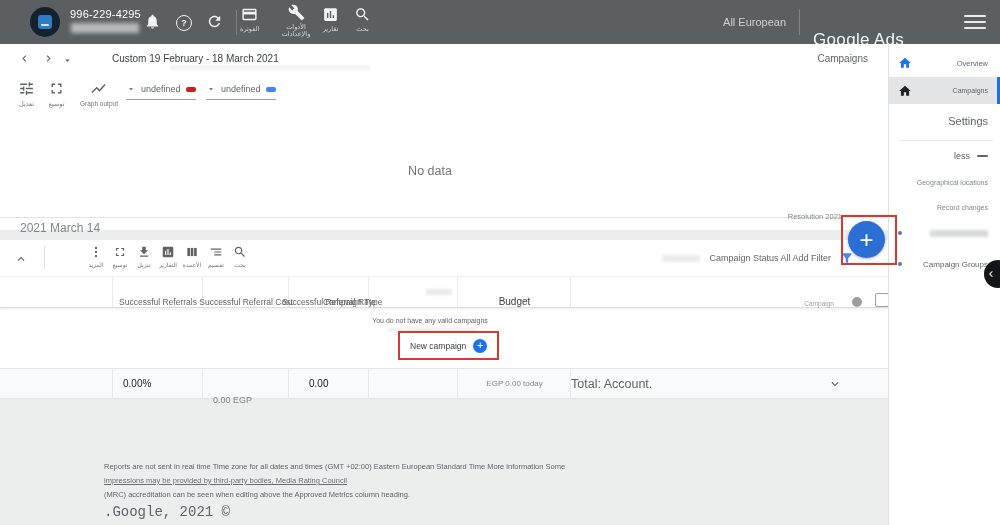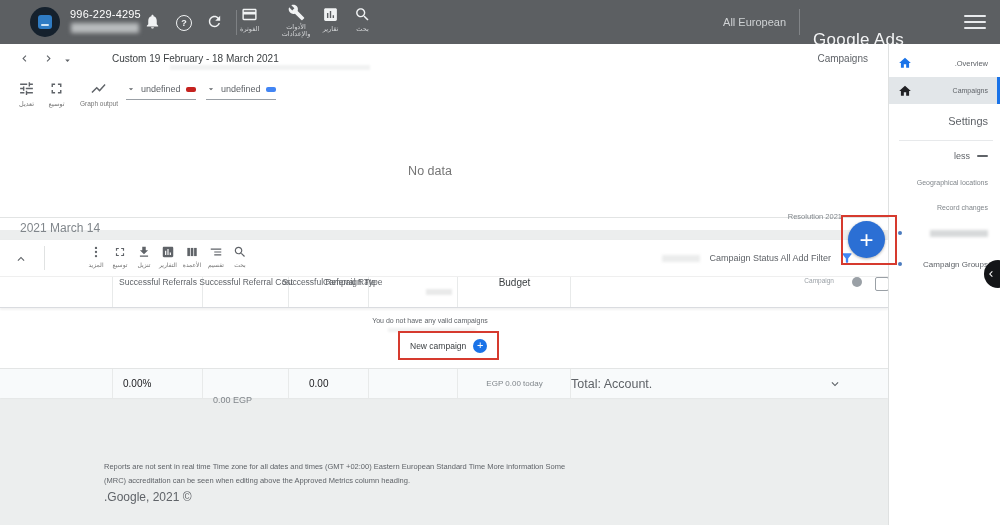--- a/index.html
+++ b/index.html
@@ -57,21 +57,21 @@
   .tablecard{left:0;top:240px;width:888px;height:157px;background:#fff;box-shadow:0 1px 2px rgba(0,0,0,.08);}
   .t-collapse{position:absolute;left:14px;top:12px;color:#5f6368;cursor:pointer;}
   .t-divider{position:absolute;left:44px;top:6px;width:1px;height:24px;background:#e0e2e2;}
   .t-tools{position:absolute;left:84px;top:5px;display:flex;}
   .t-tool{width:24px;display:flex;flex-direction:column;align-items:center;color:#5f6368;cursor:pointer;}
   .t-tool .lbl{font-size:6px;color:#757575;margin-top:2px;white-space:nowrap;}
   .t-filterbar{position:absolute;right:34px;top:11px;display:flex;align-items:center;gap:9px;}
   .t-filter-redact{width:38px;height:7px;background:#ebecec;filter:blur(1.5px);}
   .t-filter-text{font-size:9px;color:#5f6368;cursor:pointer;}
   .hdr{position:absolute;left:0;top:36px;width:888px;height:30px;border-top:1px solid #efefef;border-bottom:1px solid #dadce0;box-shadow:0 2px 2px rgba(0,0,0,.05);}
-  .cell{position:absolute;top:0;height:30px;display:flex;align-items:flex-start;justify-content:center;border-left:1px solid #e8eaea;}
+  .cell{position:absolute;top:0;height:30px;display:flex;align-items:flex-end;justify-content:center;border-left:1px solid #e8eaea;}
   .cell.first{border-left:none;}
   .hlabel{font-size:8.5px;color:#5f6368;white-space:nowrap;}
   .hdr-redact{position:absolute;right:6px;top:12px;width:26px;height:6px;background:#e9eaea;filter:blur(1.2px);}
   .camp-cell{justify-content:flex-end;padding-right:14px;gap:0;}
   .camp-lbl{font-size:6.5px;color:#9aa0a6;margin-right:18px;}
   .status-dot{width:10px;height:10px;border-radius:50%;background:#9aa0a6;margin-right:13px;}
   .checkbox{width:12px;height:12px;border:1.5px solid #9aa0a6;border-radius:2px;background:#fff;cursor:pointer;}
   .empty-msg{position:absolute;left:0;width:860px;top:77px;text-align:center;font-size:7px;color:#5f6368;}
   .empty-redact{position:absolute;left:388px;top:88px;width:88px;height:4px;background:#f0f1f1;filter:blur(1px);}
   .annot-btn{position:absolute;left:398px;top:91px;height:25px;display:flex;align-items:center;z-index:5;}
@@ -83,21 +83,21 @@
   .tcell.first{border-left:none;}
   .v-dark{font-size:10px;color:#202124;}
   .v-gray{font-size:9px;color:#80868b;margin-top:32px;}
   .v-budget{font-size:8px;color:#80868b;width:100%;text-align:center;}
   .total-lbl{font-size:12.5px;color:#5f6368;}
 
   
   .footer{right:116px;top:462px;width:780px;text-align:left;color:#5f6368;}
   .fline{font-size:7.5px;line-height:9px;margin-bottom:5px;}
   .fline.links{text-decoration:underline;filter:blur(.4px);color:#6a6f73;}
-  .fcopy{font-size:12px;margin-top:3px;}
+  .fcopy{font-size:14px;margin-top:3px;font-family:Liberation Mono, monospace;}
 
   
   .sidebar{left:888px;top:44px;width:112px;height:481px;background:#fff;border-left:1px solid #dfe1e1;}
   .sb-row{position:absolute;left:0;width:112px;display:flex;align-items:center;cursor:pointer;}
   .sb-home{position:absolute;left:9px;}
   .sb-label{position:absolute;right:13px;font-size:7.5px;color:#5f6368;white-space:nowrap;}
   .sb-sel{background:#e2e6e9;}
   .sb-selbar{position:absolute;right:0;top:0;width:4px;height:100%;background:#1a73e8;}
   .sb-settings{font-size:11px;color:#5f6368;}
   .sb-div{position:absolute;left:10px;right:8px;top:96px;border-top:1px solid #e7e9eb;}
@@ -357,20 +357,21 @@
         <span class="total-lbl">Total: Account.</span>
         <svg width="14" height="14" viewBox="0 0 24 24" fill="#5f6368">
             <path d="M16.59 8.59 12 13.17 7.41 8.59 6 10l6 6 6-6z"></path>
           </svg>
       </div>
     </div>
   </div>
 
   <div class="abs footer">
     <div class="fline">Reports are not sent in real time Time zone for all dates and times (GMT +02:00) Eastern European Standard Time More information Some</div>
+    <div class="fline links">impressions may be provided by third-party bodies, Media Rating Council</div>
     <div class="fline">(MRC) accreditation can be seen when editing above the Approved Metrics column heading.</div>
     <div class="fcopy">.Google, 2021 ©</div>
   </div>
 
   <div class="abs sidebar">
     <div class="sb-row" style="top:7px;height:24px;">
       <span class="sb-home">
         <svg width="14" height="14" viewBox="0 0 24 24" fill="#1a73e8">
             <path d="M10 20v-6h4v6h5v-8h3L12 3 2 12h3v8h5z"></path>
           </svg>

